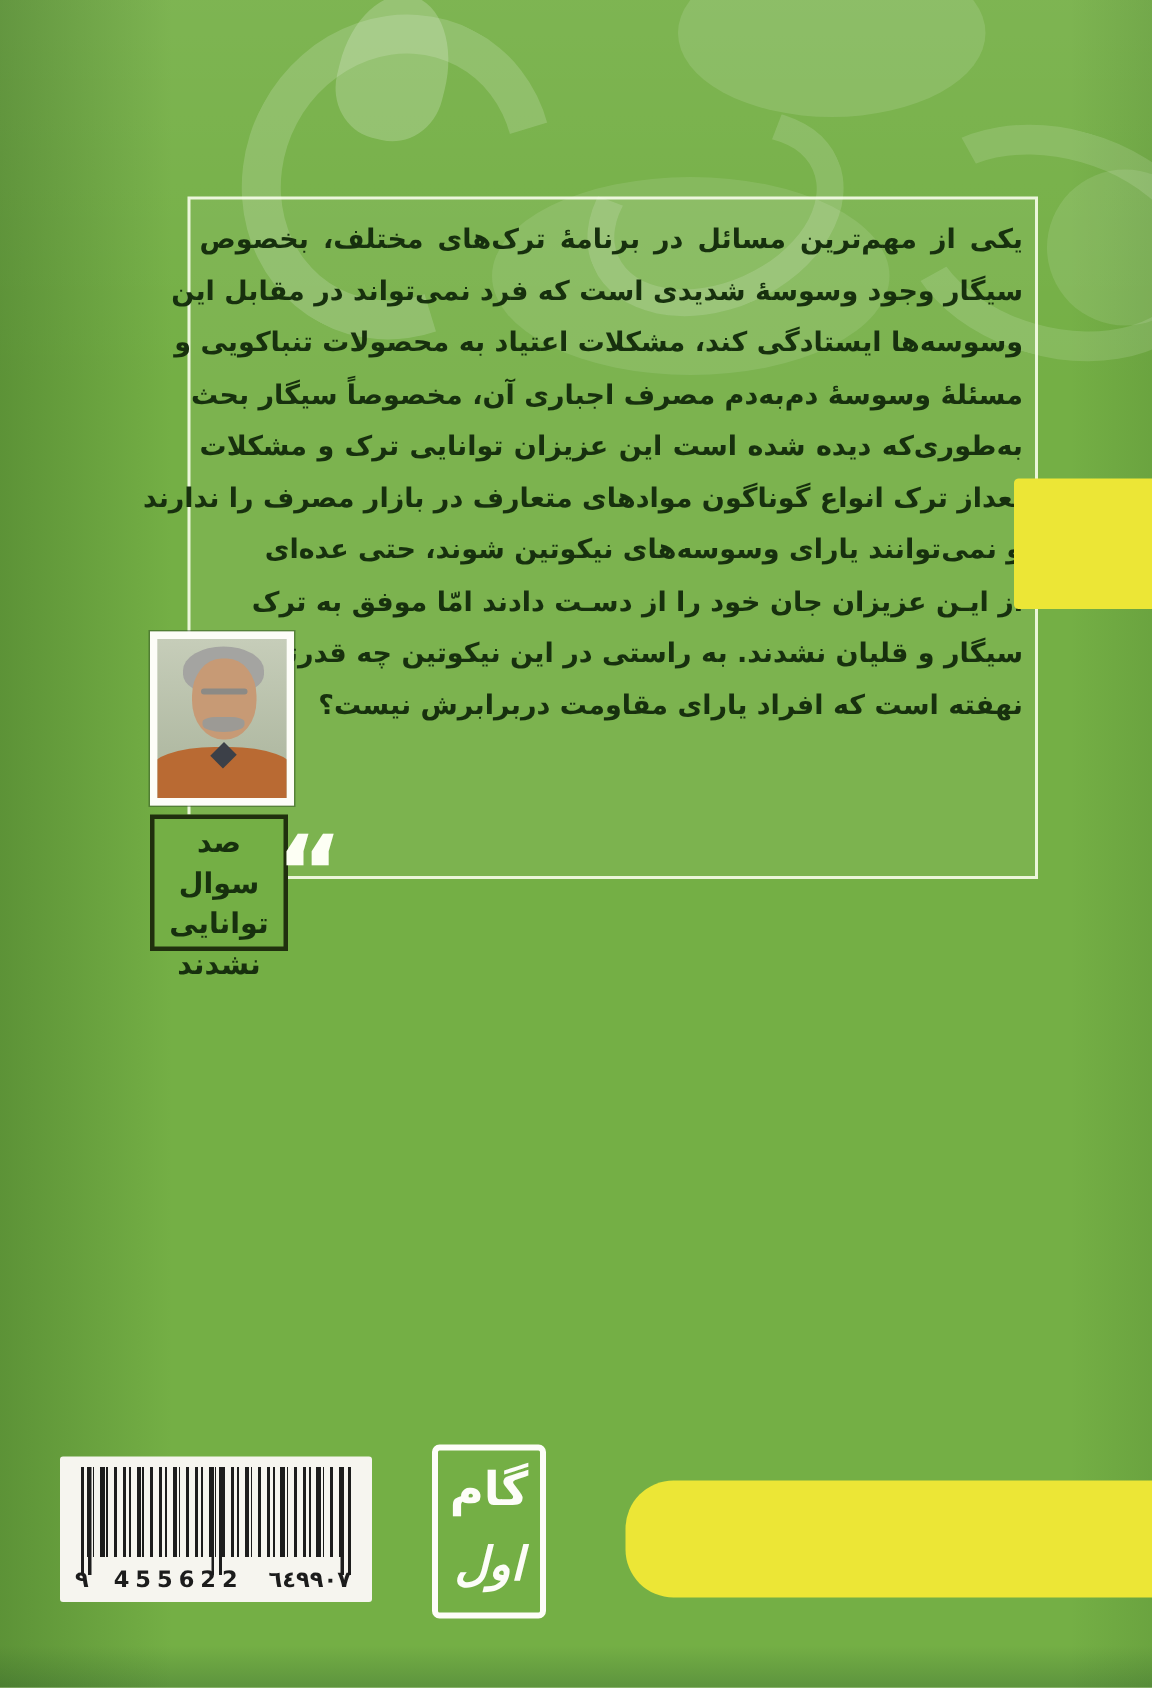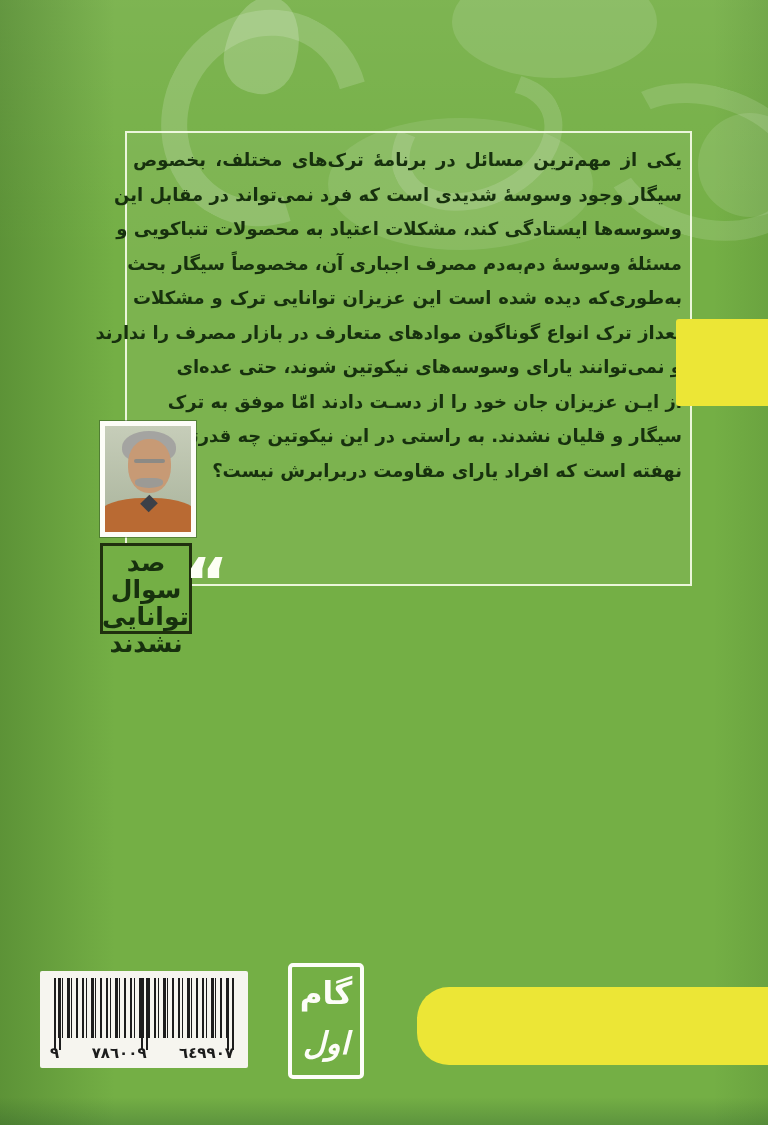--- a/index.html
+++ b/index.html
@@ -48,21 +48,21 @@
     border-radius:46% 46% 48% 48%;}
   .photo .p-brow{position:absolute;top:33px;left:29px;width:31px;height:4px;background:#8c8a85;border-radius:2px;}
   .photo .p-mustache{position:absolute;top:52px;left:30px;width:28px;height:10px;background:#9c9a95;
     border-radius:40% 40% 60% 60%;}
   .photo .p-shirt{position:absolute;bottom:-2px;left:-6px;width:98px;height:36px;background:#b96a33;
     border-radius:45% 45% 0 0;}
   .photo .p-collar{position:absolute;bottom:22px;left:38px;width:12px;height:13px;background:#3c4048;
     transform:rotate(45deg);}
   
   .series-box{position:absolute;left:100px;top:543px;width:86px;height:82px;border:3px solid #20300e;
-    background:#74af45;direction:rtl;color:#17300e;font-weight:bold;font-size:25px;line-height:27px;
+    background:#74af45;direction:rtl;color:#17300e;font-weight:bold;font-size:19px;line-height:27px;
     text-align:center;padding-top:3px;}
   
   .quote-mark{position:absolute;left:184px;top:549px;font-size:68px;line-height:68px;
     color:#fdfff4;font-weight:bold;}
   
   .yellow-tab{position:absolute;left:676px;top:319px;width:92px;height:87px;background:#ece636;
     border-radius:3px 0 0 3px;}
   .yellow-bar{position:absolute;left:417px;top:987px;width:351px;height:78px;background:#ece636;
     border-radius:32px 0 0 32px;}
   
@@ -137,21 +137,21 @@
   <div class="yellow-tab"></div>
   <div class="yellow-bar"></div>
 
   <div class="barcode">
     <div class="bc-bars"></div>
     <div class="bc-guard g-left"></div>
     <div class="bc-guard g-mid"></div>
     <div class="bc-guard g-right"></div>
     <div class="bc-digits">
       <span>٩</span>
-      <span>٧٨٦٠٠٩</span>
+      <span>455622</span>
       <span>٦٤٩٩٠٧</span>
     </div>
   </div>
 
   <div class="pub-logo">
     <span class="l1">گام</span>
     <span class="l2">اول</span>
   </div>
 
 </div>

